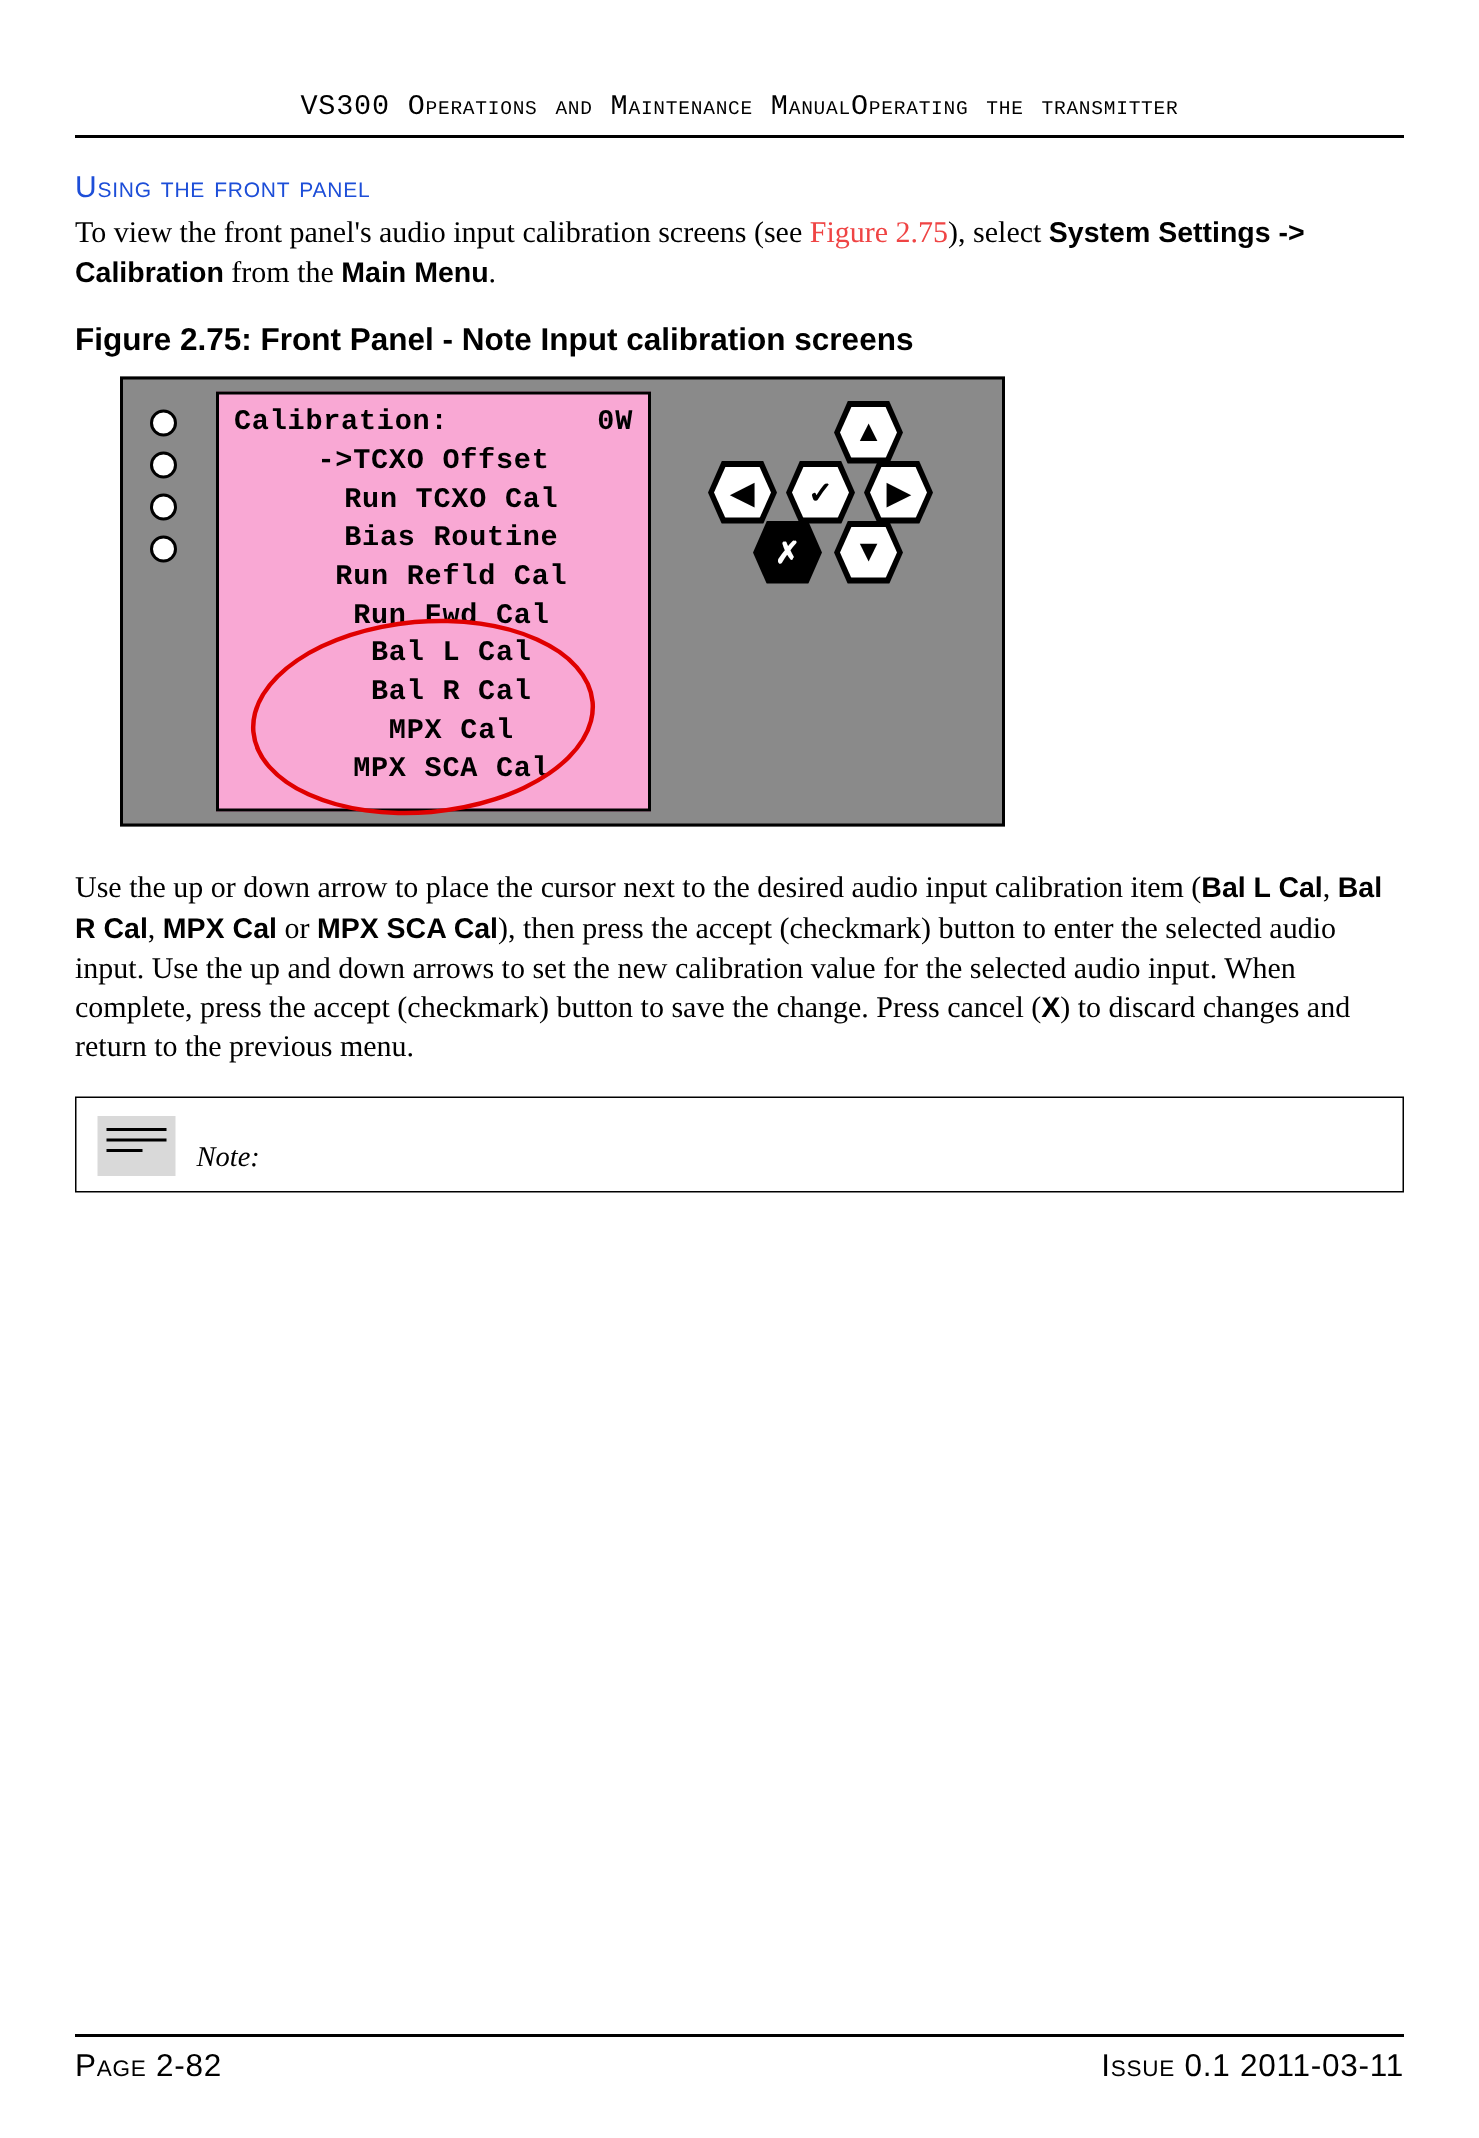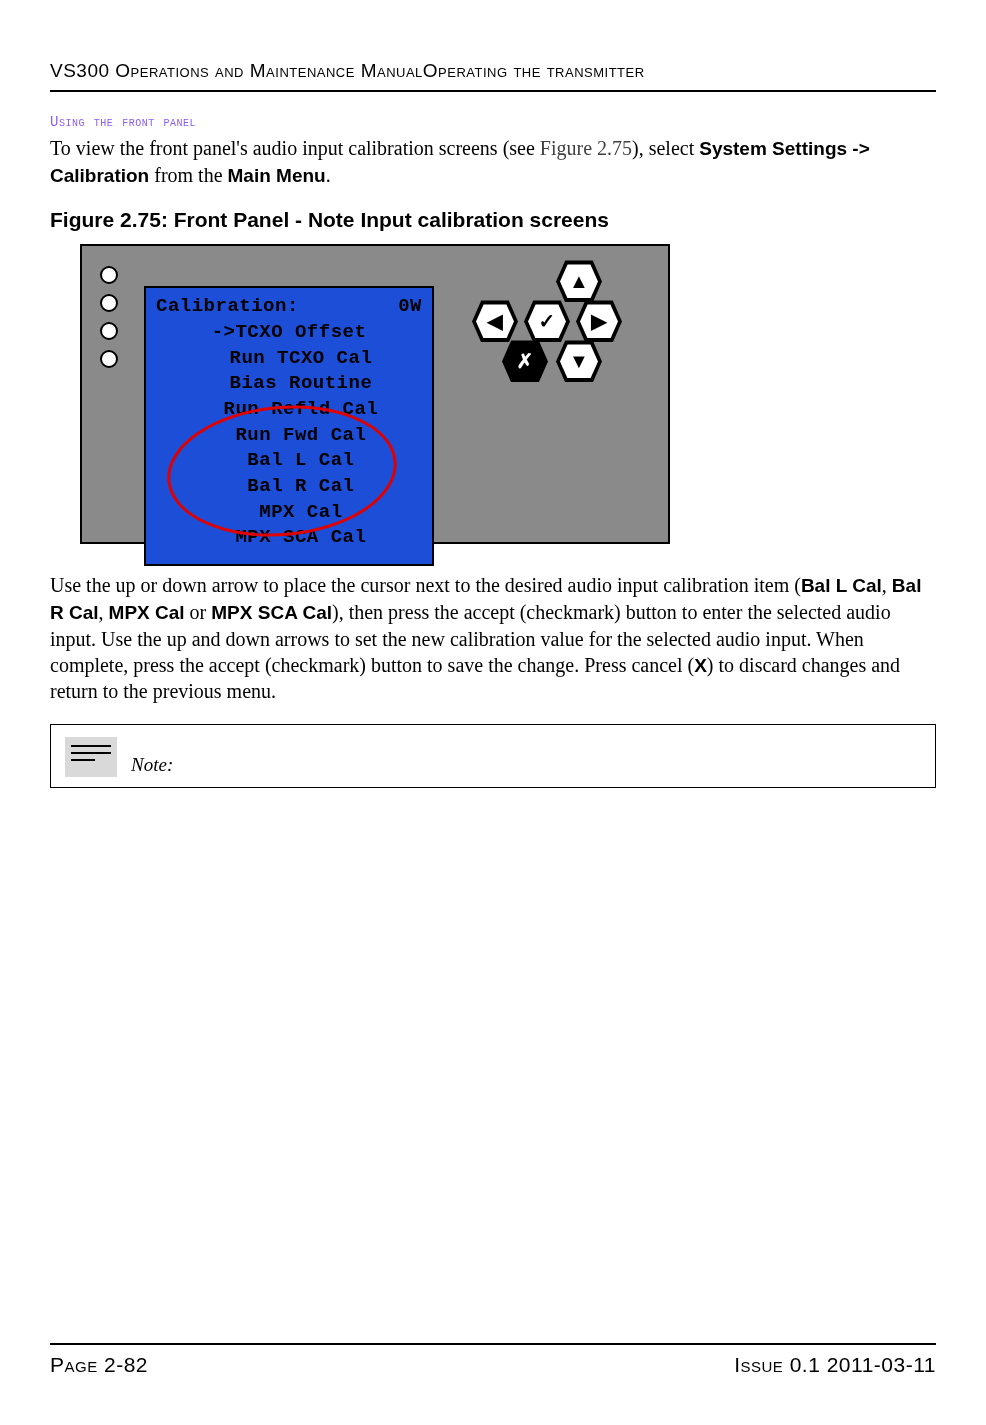--- a/index.html
+++ b/index.html
@@ -7,46 +7,46 @@
     body {
       width: 986px;
       height: 1425px;
       background: #fff;
       font-family: Georgia, 'Times New Roman', serif;
       position: relative;
       padding: 60px 50px 50px 50px;
     }
     .header {
       display: flex;
-      justify-content: flex-start;
-      font-family: Liberation Sans, sans-serif;
+      justify-content: center;
+      font-family: Liberation Mono, monospace;
       font-variant: small-caps;
       font-size: 19px;
       letter-spacing: 0.5px;
       padding-bottom: 8px;
     }
     .header-rule {
       border-bottom: 2px solid #000;
       margin-bottom: 22px;
     }
     .section-heading {
-      font-family: Liberation Mono, monospace;
+      font-family: Liberation Sans, sans-serif;
       font-variant: small-caps;
-      font-size: 14px;
-      letter-spacing: 0.5px;
-      color: #8b5cf6;
+      font-size: 20px;
+      letter-spacing: 0.5px;
+      color: #1d4ed8;
       margin-bottom: 5px;
     }
     .body-text {
       font-size: 20px;
       line-height: 1.3;
       color: #000;
       margin-bottom: 20px;
     }
-    .body-text .link { color: #404040; font-family: Liberation Serif, serif; }
+    .body-text .link { color: #ef4444; font-family: Liberation Serif, serif; }
     .body-text .ui-bold { font-family: 'Trebuchet MS', 'Gill Sans', sans-serif; font-weight: bold; font-size: 19px; }
     .figure-title {
       font-family: Arial, Helvetica, sans-serif;
       font-weight: bold;
       font-size: 21px;
       margin-bottom: 12px;
     }
     .figure-wrap {
       padding-left: 30px;
       margin-bottom: 28px;
@@ -71,29 +71,28 @@
       border: 2px solid #000;
       border-radius: 50%;
       background: #fff;
     }
     .lcd {
       position: absolute;
       left: 62px;
       top: 8px;
       width: 290px;
       height: 280px;
-      background: #1d4ed8;
+      background: #f9a8d4;
       border: 2px solid #000;
       padding: 6px 10px 6px 10px;
       font-family: 'Courier New', monospace;
       font-size: 19px;
       font-weight: bold;
       line-height: 1.35;
       letter-spacing: 0.5px;
-      margin-top: 32px;
     }
     .lcd .row { display: flex; justify-content: space-between; white-space: pre; }
     .lcd .item { white-space: pre; text-align: center; }
     .dpad {
       position: absolute;
       right: 22px;
       top: 14px;
       width: 174px;
       height: 122px;
     }
@@ -140,21 +139,21 @@
       flex-direction:column;
       gap:5px;
       margin-top:2px;
     }
     .note-icon .line { height: 2px; background:#000; width: 100%; }
     .note-text { font-style: italic; font-size: 19px; line-height: 1.35; }
     .note-text .lbl { display: block; }
     .footer {
       position: absolute;
       left: 50px; right: 50px;
-      bottom: 48px;
+      bottom: 35px;
     }
     .footer-rule { border-top: 2px solid #000; margin-bottom: 8px; }
     .footer-row {
       display:flex; justify-content: space-between;
       font-family: 'Trebuchet MS', 'Gill Sans', sans-serif;
       font-variant: small-caps;
       font-size: 21px;
       letter-spacing: 0.5px;
     }
   </style>

